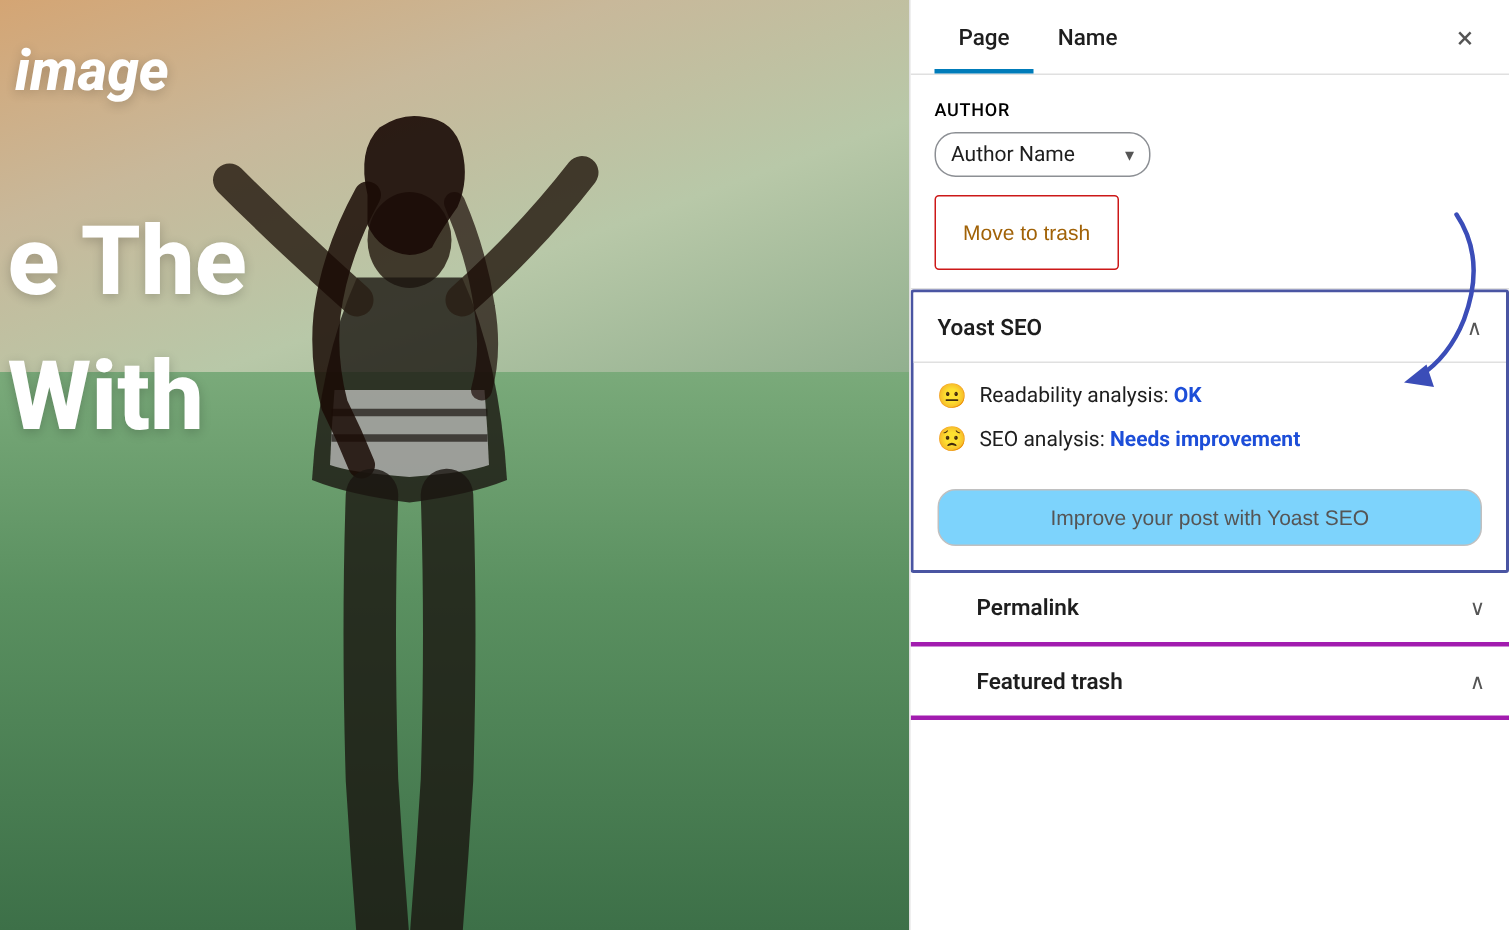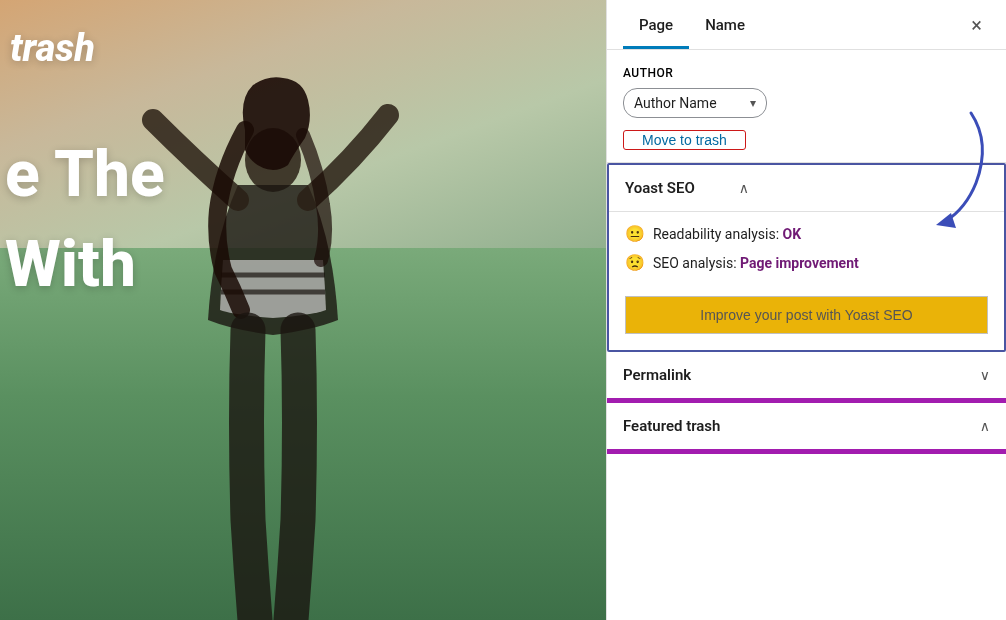--- a/index.html
+++ b/index.html
@@ -163,43 +163,43 @@
     .author-dropdown-arrow {
       font-size: 12px;
       color: #555;
       margin-left: 8px;
     }
 
     .trash-button {
       margin-top: 12px;
       border: 1.5px solid #cc1818;
       border-radius: 3px;
-      padding: 1px 18px;
-      font-size: 14px;
-      color: #0369a1;
+      padding: 16px 18px;
+      font-size: 14px;
+      color: #a16207;
       background: #fff;
       cursor: pointer;
       font-weight: 500;
     }
 
     
     .yoast-section {
       border: 2px solid #4a55a2;
       border-radius: 2px;
       margin: 0;
       position: relative;
     }
 
     .yoast-header {
       display: flex;
       align-items: center;
+      justify-content: space-between;
       padding: 14px 16px;
       cursor: pointer;
       background: #fff;
-      gap: 44px;
     }
 
     .yoast-title {
       font-size: 15px;
       font-weight: 600;
       color: #1e1e1e;
     }
 
     .yoast-chevron {
       font-size: 14px;
@@ -224,45 +224,46 @@
       margin-right: 8px;
       flex-shrink: 0;
     }
 
     .analysis-label {
       color: #1e1e1e;
     }
 
     .analysis-status {
       font-weight: 700;
-      color: #701a75;
+      color: #1d4ed8;
     }
 
     .improve-button {
       margin-top: 14px;
       border: 1px solid #c0c0c0;
-      border-radius: 0;
+      border-radius: 12px;
       padding: 10px 16px;
       font-size: 14px;
       color: #555;
-      background: #eab308;
+      background: #7dd3fc;
       cursor: pointer;
       width: 100%;
       text-align: center;
     }
 
     .yoast-section-wrapper {
       position: relative;
       margin: 0;
     }
 
     
     .collapsible-section {
-      border-bottom: 5px solid #a21caf;
+      border-bottom: 3px solid #a21caf;
       flex-shrink: 0;
+      padding-left: 28px;
     }
 
     .collapsible-header {
       display: flex;
       align-items: center;
       justify-content: space-between;
       padding: 14px 16px;
       cursor: pointer;
     }
 
@@ -306,21 +307,21 @@
 
       <path d="M112 90 Q105 60 120 45 Q135 35 150 38 Q170 40 175 60 Q180 80 172 98 Q160 115 155 125 Q148 130 140 130 Q120 128 112 110 Z" fill="#1a0a05" opacity="0.9"></path>
 
       <path d="M112 90 Q90 130 85 170 Q82 200 90 230 Q100 250 108 270" stroke="#1a0a05" stroke-width="18" fill="none" stroke-linecap="round" opacity="0.85"></path>
       <path d="M170 95 Q185 130 190 165 Q195 195 188 220" stroke="#1a0a05" stroke-width="14" fill="none" stroke-linecap="round" opacity="0.7"></path>
 
       <path d="M115 290 Q112 380 115 480 Q118 530 122 580" stroke="#1a1510" stroke-width="35" fill="none" stroke-linecap="round" opacity="0.8"></path>
       <path d="M165 290 Q168 380 165 480 Q162 530 158 580" stroke="#1a1510" stroke-width="35" fill="none" stroke-linecap="round" opacity="0.8"></path>
     </svg>
 
-    <div class="overlay-text text-blogger">trash</div>
+    <div class="overlay-text text-blogger">image</div>
     <div class="overlay-text text-line2">With</div>
     <div class="overlay-text text-line1">e The</div>
   </div>
 </div>
 
 <div class="sidebar">
 
   <div class="tab-bar">
     <div class="tab active">Page</div>
     <div class="tab">Name</div>
@@ -355,21 +356,21 @@
           <div class="yoast-content">
             <div class="analysis-row">
               <span class="analysis-icon">😐</span>
               <span class="analysis-label">
                 <span>Readability analysis: </span><span class="analysis-status">OK</span>
               </span>
             </div>
             <div class="analysis-row">
               <span class="analysis-icon">😟</span>
               <span class="analysis-label">
-                <span>SEO analysis: </span><span class="analysis-status">Page improvement</span>
+                <span>SEO analysis: </span><span class="analysis-status">Needs improvement</span>
               </span>
             </div>
             <button class="improve-button">Improve your post with Yoast SEO</button>
           </div>
         </div>
       </div>
 
       <div class="collapsible-section">
         <div class="collapsible-header">
           <span class="collapsible-title">Permalink</span>

